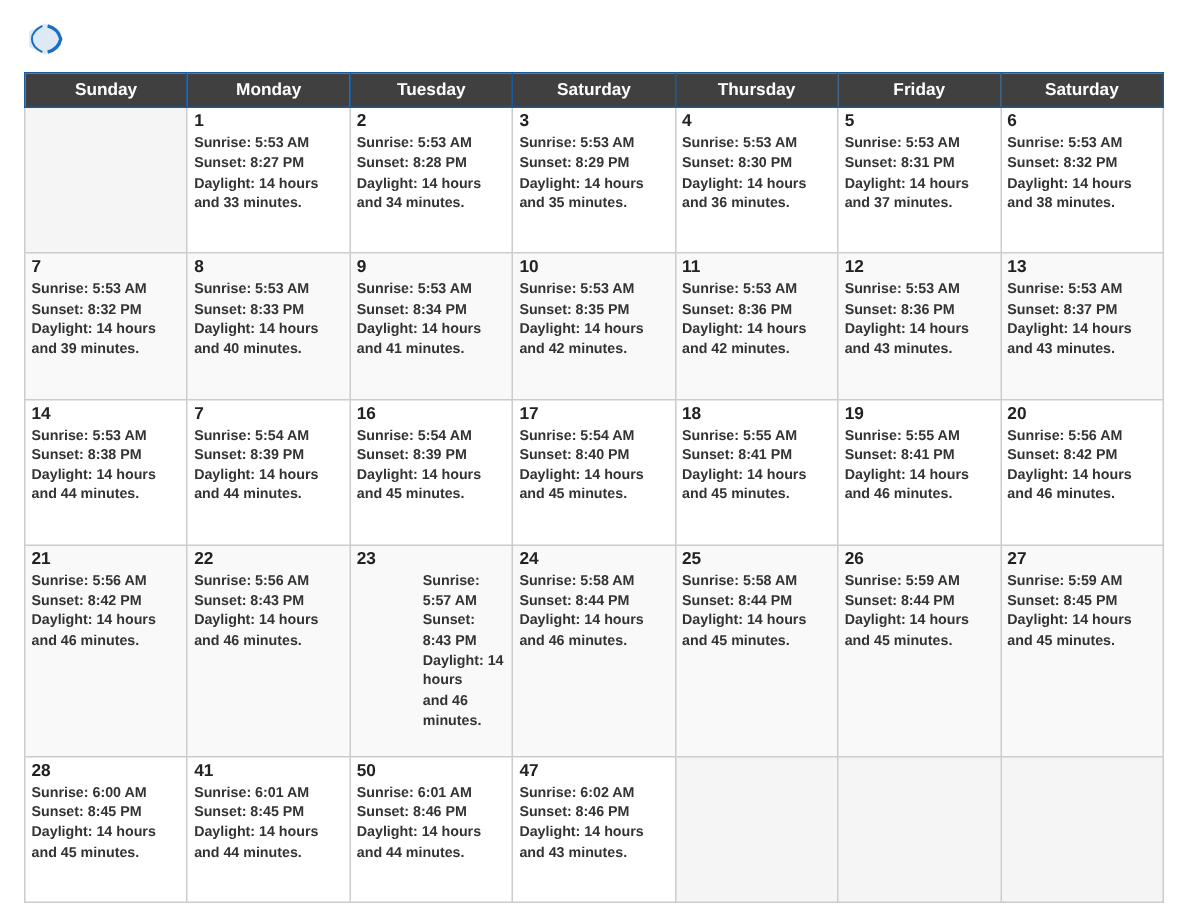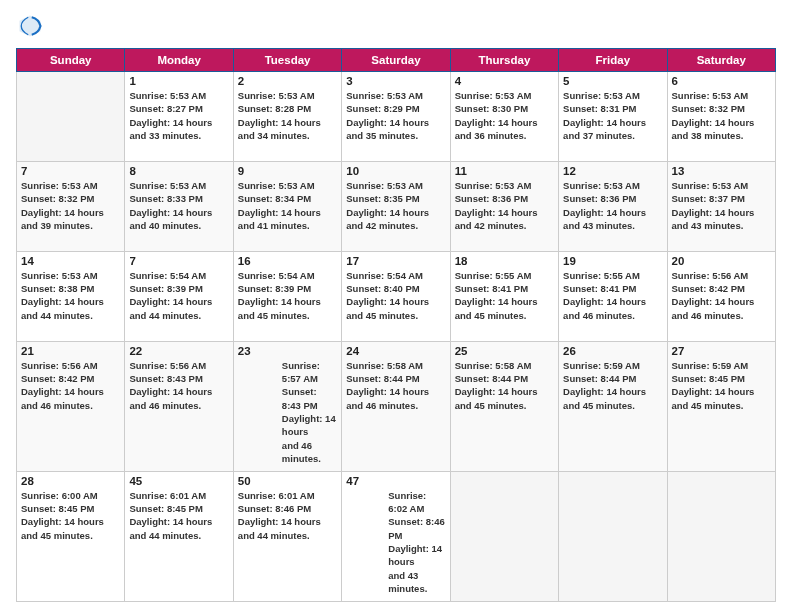--- a/index.html
+++ b/index.html
@@ -56,21 +56,21 @@
       color: #444;
     }
     .calendar {
       flex: 1;
       border: 1px solid #ccc;
       border-collapse: collapse;
       width: 100%;
       table-layout: fixed;
     }
     .calendar th {
-      background-color: #be185d;
+      background-color: #404040;
       color: #fff;
       font-size: 11.5px;
       font-weight: bold;
       padding: 5px 4px;
       border: 1px solid #1a5a9a;
       text-align: center;
     }
     .calendar td {
       border: 1px solid #ccc;
       vertical-align: top;
@@ -333,36 +333,36 @@
         </tr>
         <tr>
           <td>
             <span class="day-num">28</span>
             <div class="day-info" style="white-space: pre-line;">Sunrise: 6:00 AM
 Sunset: 8:45 PM
 Daylight: 14 hours
 and 45 minutes.</div>
           </td>
           <td>
-            <span class="day-num">45</span>
+            <span class="day-num">41</span>
             <div class="day-info" style="white-space: pre-line;">Sunrise: 6:01 AM
 Sunset: 8:45 PM
 Daylight: 14 hours
 and 44 minutes.</div>
           </td>
           <td>
             <span class="day-num">50</span>
             <div class="day-info" style="white-space: pre-line;">Sunrise: 6:01 AM
 Sunset: 8:46 PM
 Daylight: 14 hours
 and 44 minutes.</div>
           </td>
           <td>
             <span class="day-num">47</span>
-            <div class="day-info" style="white-space: pre-line; margin-left: 42px;">Sunrise: 6:02 AM
+            <div class="day-info" style="white-space: pre-line;">Sunrise: 6:02 AM
 Sunset: 8:46 PM
 Daylight: 14 hours
 and 43 minutes.</div>
           </td>
           <td class="empty"></td>
           <td class="empty"></td>
           <td class="empty"></td>
         </tr>
       </tbody>
   </table>

